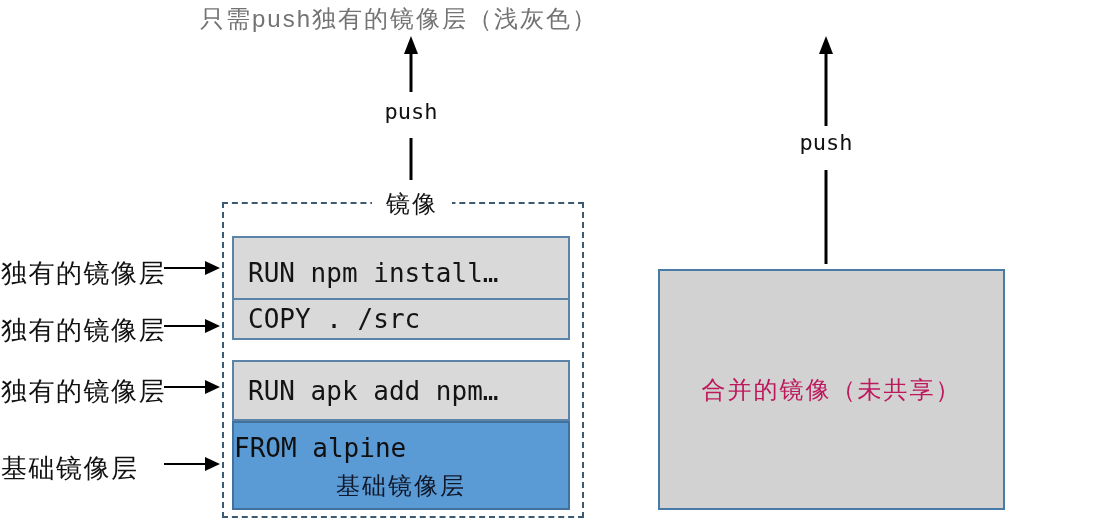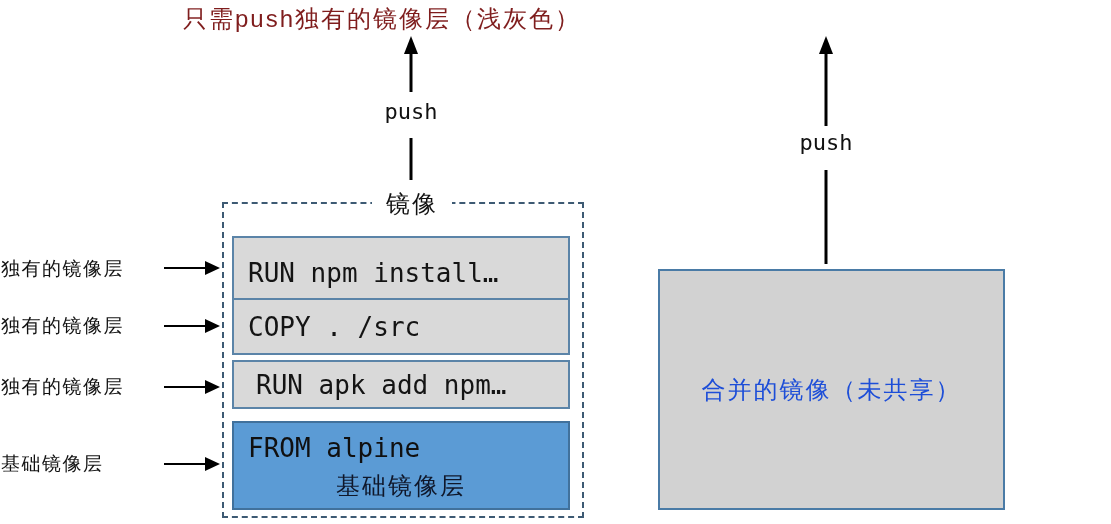--- a/index.html
+++ b/index.html
@@ -20,21 +20,22 @@
     width: 1111px; height: 524px;
     z-index: 1;
     pointer-events: none;
   }
 
   .caption {
     position: absolute;
     top: 3px;
     font-size: 24px;
     letter-spacing: 2px;
-    color: #7f1d1d;
+    color: #737373;
+    text-align: center;
     white-space: nowrap;
     z-index: 2;
   }
   .caption-left  { left: 183px; width: 432px; }
   .caption-right { left: 613px; width: 498px; }
 
   .push {
     position: absolute;
     width: 90px;
     font-family: "DejaVu Sans Mono", monospace;
@@ -43,21 +44,21 @@
     text-align: center;
     z-index: 2;
   }
   .push-left  { left: 366px; top: 99px; }
   .push-right { left: 781px; top: 130px; }
 
   .row-label {
     position: absolute;
     left: 1px;
     width: 164px;
-    font-size: 19px;
+    font-size: 26px;
     letter-spacing: 1.5px;
     color: #111;
     white-space: nowrap;
     z-index: 2;
   }
   .row-label-1 { top: 256px; }
   .row-label-2 { top: 313px; }
   .row-label-3 { top: 374px; }
   .row-label-4 { top: 451px; }
 
@@ -90,40 +91,39 @@
     z-index: 3;
   }
   .layer .code {
     font-family: "DejaVu Sans Mono", monospace;
     font-size: 26px;
     color: #141414;
     padding-left: 14px;
     white-space: nowrap;
   }
   .layer-1 { top: 236px; height: 73px; }
-  .layer-2 { top: 298px; height: 57px; }
-  .layer-3 { top: 360px; height: 49px; padding-left: 8px; }
+  .layer-2 { top: 298px; height: 42px; }
+  .layer-3 { top: 360px; height: 61px; }
 
   .layer-base {
     position: absolute;
     left: 232px; top: 421px;
     width: 338px; height: 89px;
     border: 2px solid var(--blue-border, #41719c);
     background: var(--layer-blue, #5b9bd5);
     display: flex;
     flex-direction: column;
     justify-content: space-between;
     padding: 10px 0 6px 0;
     z-index: 3;
   }
   .layer-base .code {
     font-family: "DejaVu Sans Mono", monospace;
     font-size: 26px;
     color: #101010;
-    padding-left: 14px;
     white-space: nowrap;
   }
   .layer-base .sublabel {
     font-size: 24px;
     letter-spacing: 2px;
     color: #0f172a;
     text-align: center;
     white-space: nowrap;
   }
 
@@ -134,21 +134,21 @@
     border: 2px solid var(--merged-border, #4a7ba6);
     background: var(--merged-fill, #d2d2d2);
     display: flex;
     align-items: center;
     justify-content: center;
     z-index: 2;
   }
   .merged-box .label {
     font-size: 24px;
     letter-spacing: 2px;
-    color: #1d4ed8;
+    color: #be185d;
     white-space: nowrap;
   }
 </style>
 </head>
 <body>
 
 <div class="canvas">
 
   <svg class="arrows" viewBox="0 0 1111 524" xmlns="http://www.w3.org/2000/svg">
 

